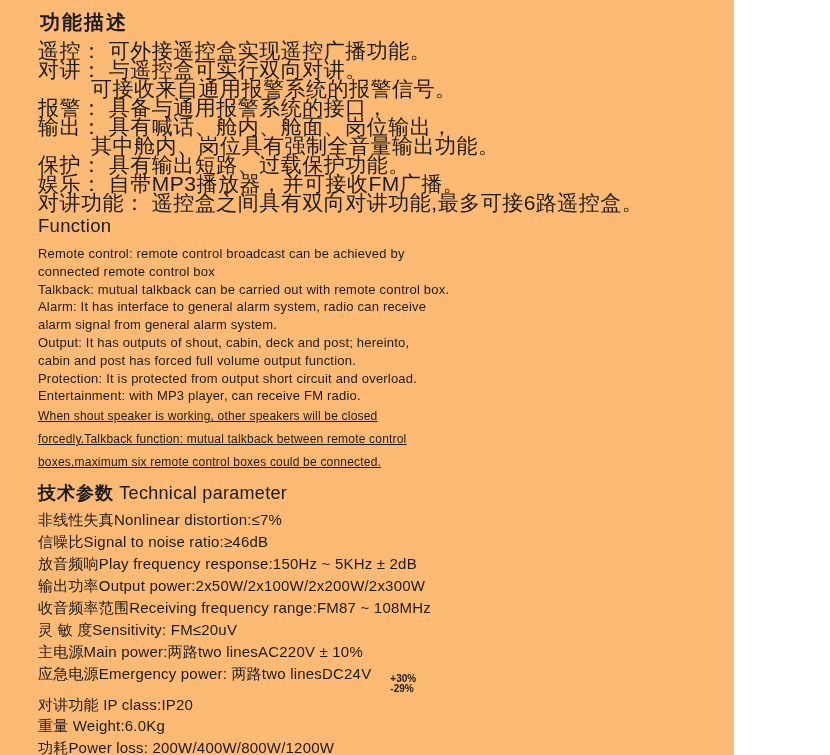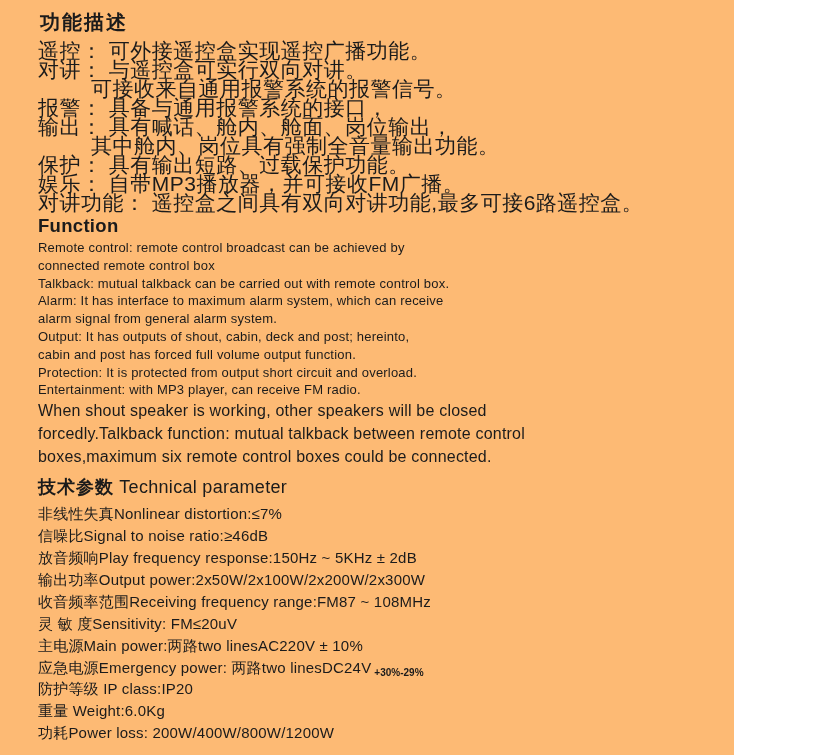--- a/index.html
+++ b/index.html
@@ -23,56 +23,58 @@
   .cn-line {
     font-size: 21px;
     font-weight: 400;
     line-height: 19px;
     letter-spacing: 0.5px;
     white-space: nowrap;
   }
   .cn-line.indent { padding-left: 53px; }
   .en-heading {
     font-size: 18.5px;
-    font-weight: 700;
-    margin: 3px 0 2px 0;
+    font-weight: 400;
+    margin: 3px 0 8px 0;
     letter-spacing: 0.3px;
   }
   .en-line {
     font-size: 13px;
     font-weight: 400;
     line-height: 17.8px;
     letter-spacing: 0.2px;
     white-space: nowrap;
   }
   .em-line {
-    font-size: 16px;
+    font-size: 12px;
     font-weight: 400;
     line-height: 23px;
     letter-spacing: 0.2px;
     white-space: nowrap;
+    text-decoration: underline;
   }
   .tech-heading {
     font-size: 18px;
     font-weight: 400;
     margin: 7px 0 4px 0;
     letter-spacing: 0.3px;
   }
   .tech-heading .cn-part { font-weight: 700; letter-spacing: 1px; margin-top: 36px; }
   .tp-line {
     font-size: 15px;
     font-weight: 400;
     line-height: 21.9px;
     letter-spacing: 0.2px;
     white-space: nowrap;
   }
   .tol {
     display: inline-flex;
+    flex-direction: column;
     vertical-align: -3px;
-    margin-left: 3px;
+    margin-left: 19px;
     font-size: 10px;
     line-height: 10px;
     font-weight: 700;
     letter-spacing: 0;
   }
 </style>
 </head>
 <body>
 
 <div class="page">
@@ -85,21 +87,21 @@
   <div class="cn-line">输出： 具有喊话、舱内、舱面、岗位输出，</div>
   <div class="cn-line indent">其中舱内、岗位具有强制全音量输出功能。</div>
   <div class="cn-line">保护： 具有输出短路、过载保护功能。</div>
   <div class="cn-line">娱乐： 自带MP3播放器，并可接收FM广播。</div>
   <div class="cn-line">对讲功能： 遥控盒之间具有双向对讲功能,最多可接6路遥控盒。</div>
 
   <div class="en-heading">Function</div>
   <div class="en-line">Remote control: remote control broadcast can be achieved by</div>
   <div class="en-line">connected remote control box</div>
   <div class="en-line">Talkback: mutual talkback can be carried out with remote control box.</div>
-  <div class="en-line">Alarm: It has interface to maximum alarm system, which can receive</div>
+  <div class="en-line">Alarm: It has interface to general alarm system, radio can receive</div>
   <div class="en-line">alarm signal from general alarm system.</div>
   <div class="en-line">Output: It has outputs of shout, cabin, deck and post; hereinto,</div>
   <div class="en-line">cabin and post has forced full volume output function.</div>
   <div class="en-line">Protection: It is protected from output short circuit and overload.</div>
   <div class="en-line">Entertainment: with MP3 player, can receive FM radio.</div>
   <div class="em-line">When shout speaker is working, other speakers will be closed</div>
   <div class="em-line">forcedly.Talkback function: mutual talkback between remote control</div>
   <div class="em-line">boxes,maximum six remote control boxes could be connected.</div>
 
   <div class="tech-heading"><span class="cn-part">技术参数</span><span> Technical parameter</span></div>
@@ -110,17 +112,17 @@
   <div class="tp-line">输出功率Output power:2x50W/2x100W/2x200W/2x300W</div>
   <div class="tp-line">收音频率范围Receiving frequency range:FM87 ~ 108MHz</div>
   <div class="tp-line">灵 敏 度Sensitivity: FM≤20uV</div>
   <div class="tp-line">主电源Main power:两路two linesAC220V ± 10%</div>
   <div class="tp-line">
     <span>应急电源Emergency power: 两路two linesDC24V</span><span class="tol">
         <span>+30%</span>
         <span>-29%</span>
       </span>
   </div>
-  <div class="tp-line">防护等级 IP class:IP20</div>
+  <div class="tp-line">对讲功能 IP class:IP20</div>
   <div class="tp-line">重量 Weight:6.0Kg</div>
   <div class="tp-line">功耗Power loss: 200W/400W/800W/1200W</div>
 
 </div>
 
 </body></html>

